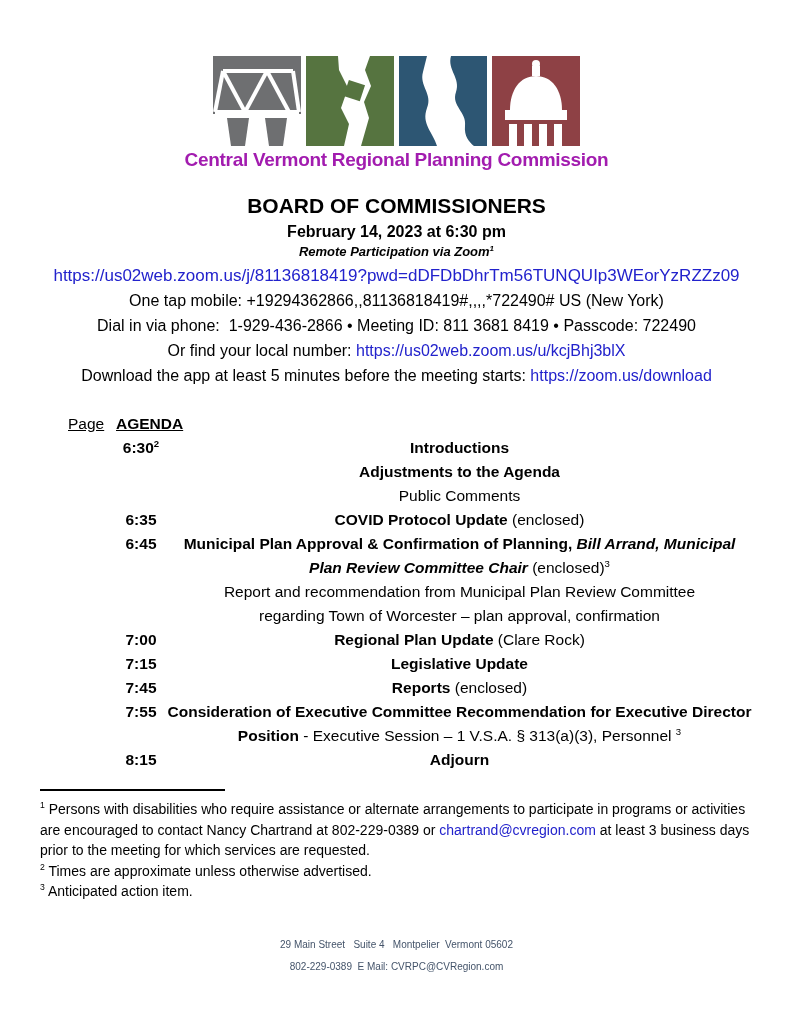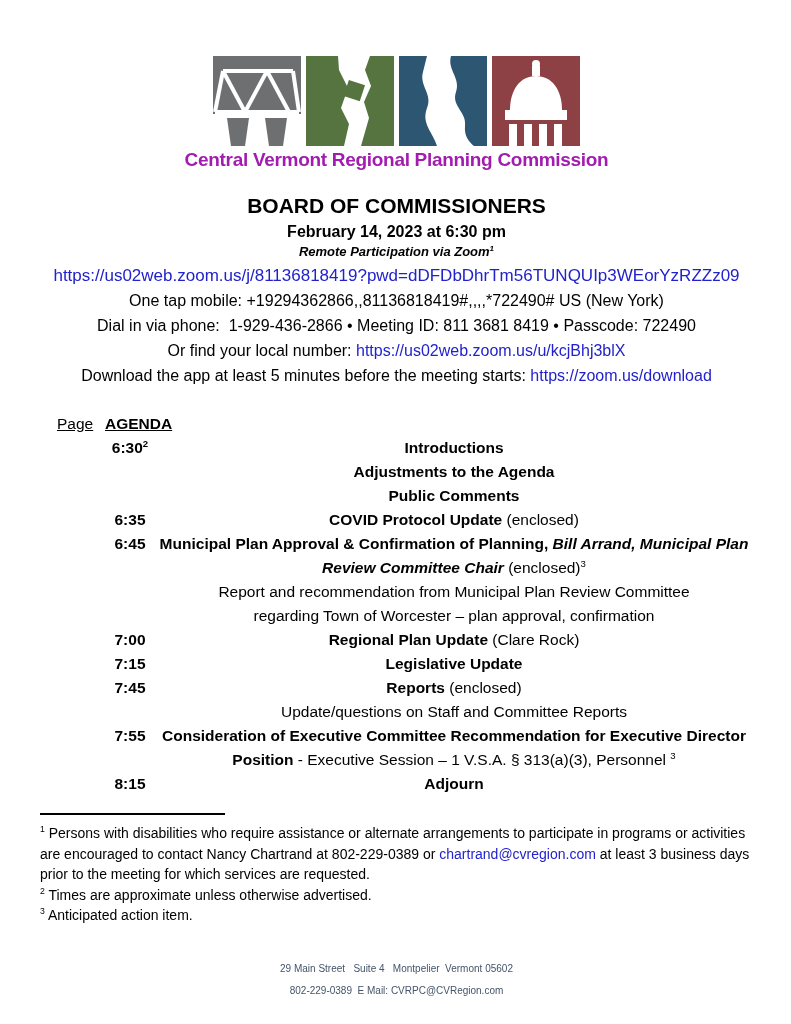--- a/index.html
+++ b/index.html
@@ -20,21 +20,21 @@
 
   
   .meeting-head{text-align:center;margin-top:23px;}
   .title{font-size:21px;font-weight:bold;margin:0;}
   .date{font-size:16px;font-weight:bold;margin-top:5px;}
   .remote{font-size:13px;font-weight:bold;font-style:italic;margin-top:3px;}
   .line{font-size:16px;margin-top:3px;line-height:22px;}
   .url-line{font-size:17px;margin-top:6px;}
 
   
-  .agenda{margin-top:25px;margin-left:17px;font-size:15.5px;}
+  .agenda{margin-top:25px;margin-left:28px;font-size:15.5px;}
   .agenda-header{display:flex;line-height:24px;}
   .col-page{width:48px;flex:none;}
   .hdr-page{text-decoration:underline;}
   .agenda-title{font-weight:bold;text-decoration:underline;}
   .agenda-row{display:flex;line-height:24px;text-align:center;}
   .col-time{width:50px;flex:none;font-weight:bold;}
   .col-content{flex:1;}
 
   
   .fn-rule{width:185px;border-top:2px solid #000;margin:17px 0 8px 0;}
@@ -117,21 +117,21 @@
           <span class="col-content"><span style="font-weight: bold;">Introductions</span></span>
         </div>
         <div class="agenda-row">
           <span class="col-page"></span>
           <span class="col-time"></span>
           <span class="col-content"><span style="font-weight: bold;">Adjustments to the Agenda</span></span>
         </div>
         <div class="agenda-row">
           <span class="col-page"></span>
           <span class="col-time"></span>
-          <span class="col-content"><span style="font-weight: bold;">Public Comments</span></span>
+          <span class="col-content"><span style="font-weight: normal;">Public Comments</span></span>
         </div>
         <div class="agenda-row">
           <span class="col-page"></span>
           <span class="col-time">6:35</span>
           <span class="col-content"><span style="font-weight: bold;">COVID Protocol Update</span><span> (enclosed)</span></span>
         </div>
         <div class="agenda-row">
           <span class="col-page"></span>
           <span class="col-time">6:45</span>
           <span class="col-content"><span style="font-weight: bold;">Municipal Plan Approval &amp; Confirmation of Planning,</span><span style="font-weight: bold; font-style: italic;"> Bill Arrand, Municipal Plan Review Committee Chair</span><span> (enclosed)</span><sup>3</sup></span>
@@ -157,21 +157,20 @@
           <span class="col-content"><span style="font-weight: bold;">Legislative Update</span></span>
         </div>
         <div class="agenda-row">
           <span class="col-page"></span>
           <span class="col-time">7:45</span>
           <span class="col-content"><span style="font-weight: bold;">Reports</span><span> (enclosed)</span></span>
         </div>
         <div class="agenda-row">
           <span class="col-page"></span>
           <span class="col-time"></span>
-          <span class="col-content"><span>Update/questions on Staff and Committee Reports</span></span>
         </div>
         <div class="agenda-row">
           <span class="col-page"></span>
           <span class="col-time">7:55</span>
           <span class="col-content"><span style="font-weight: bold;">Consideration of Executive Committee Recommendation for Executive Director Position</span><span> - Executive Session – 1 V.S.A. § 313(a)(3), Personnel </span><sup>3</sup></span>
         </div>
         <div class="agenda-row">
           <span class="col-page"></span>
           <span class="col-time">8:15</span>
           <span class="col-content"><span style="font-weight: bold;">Adjourn</span></span>

